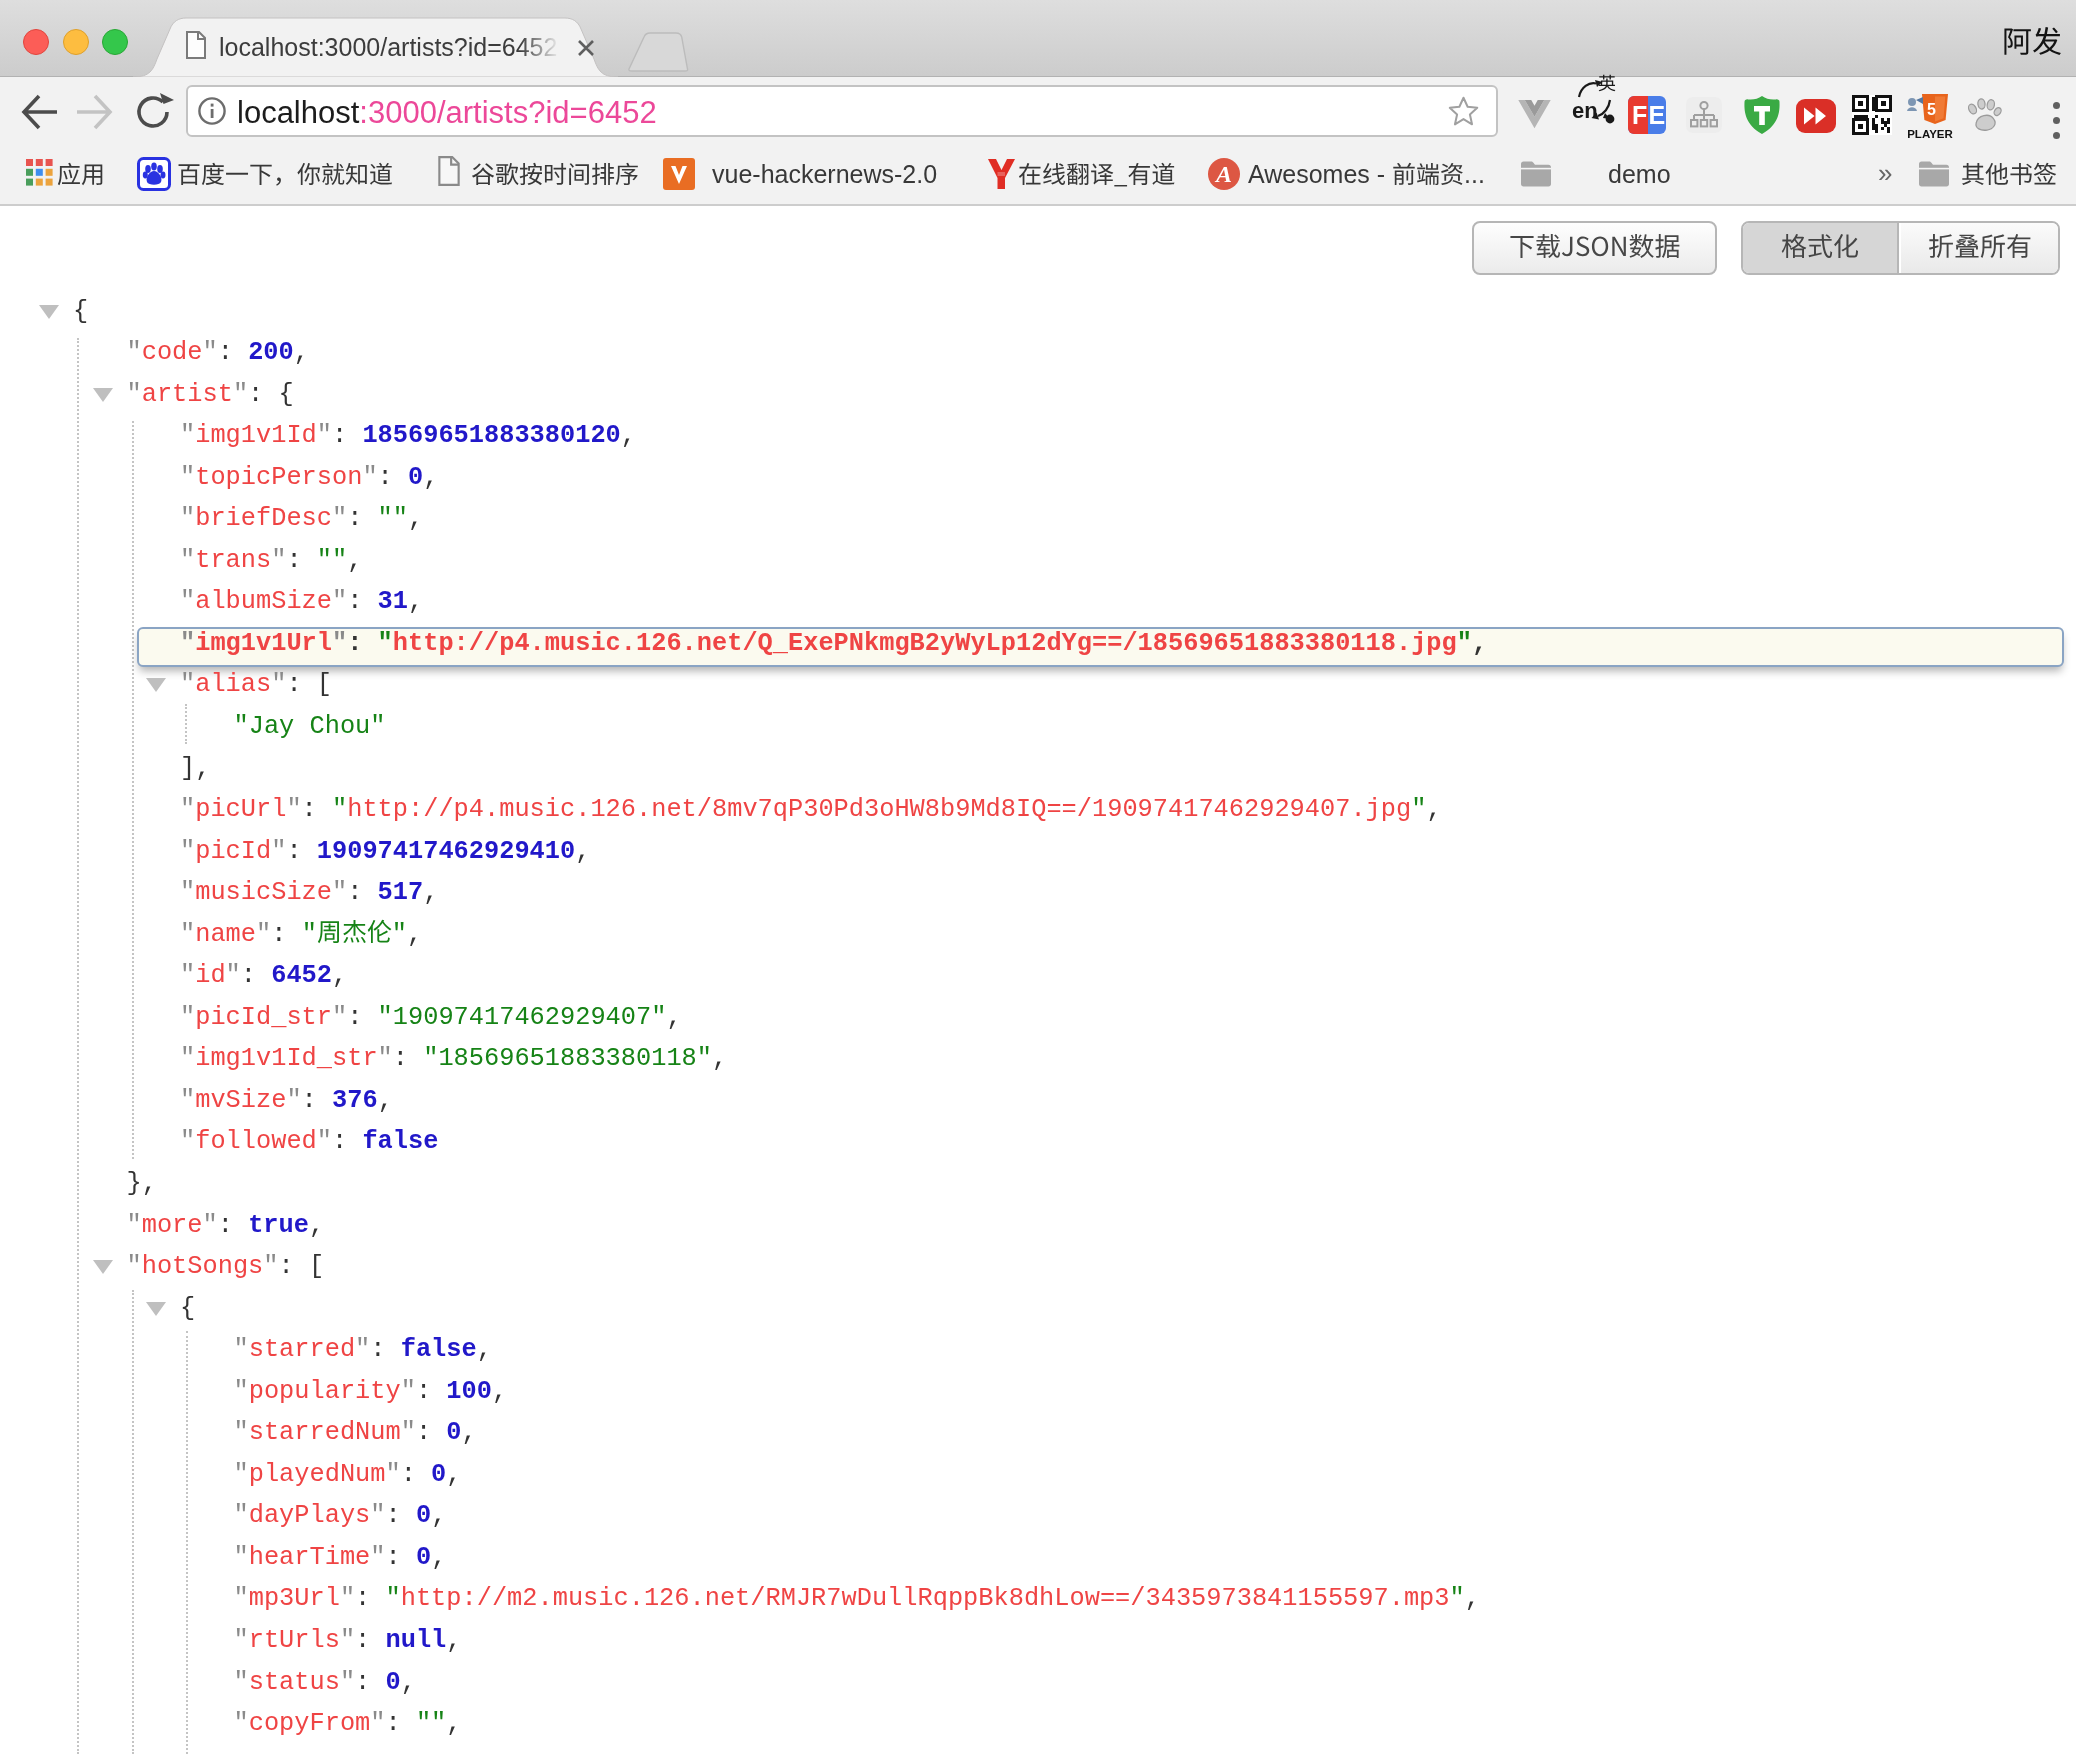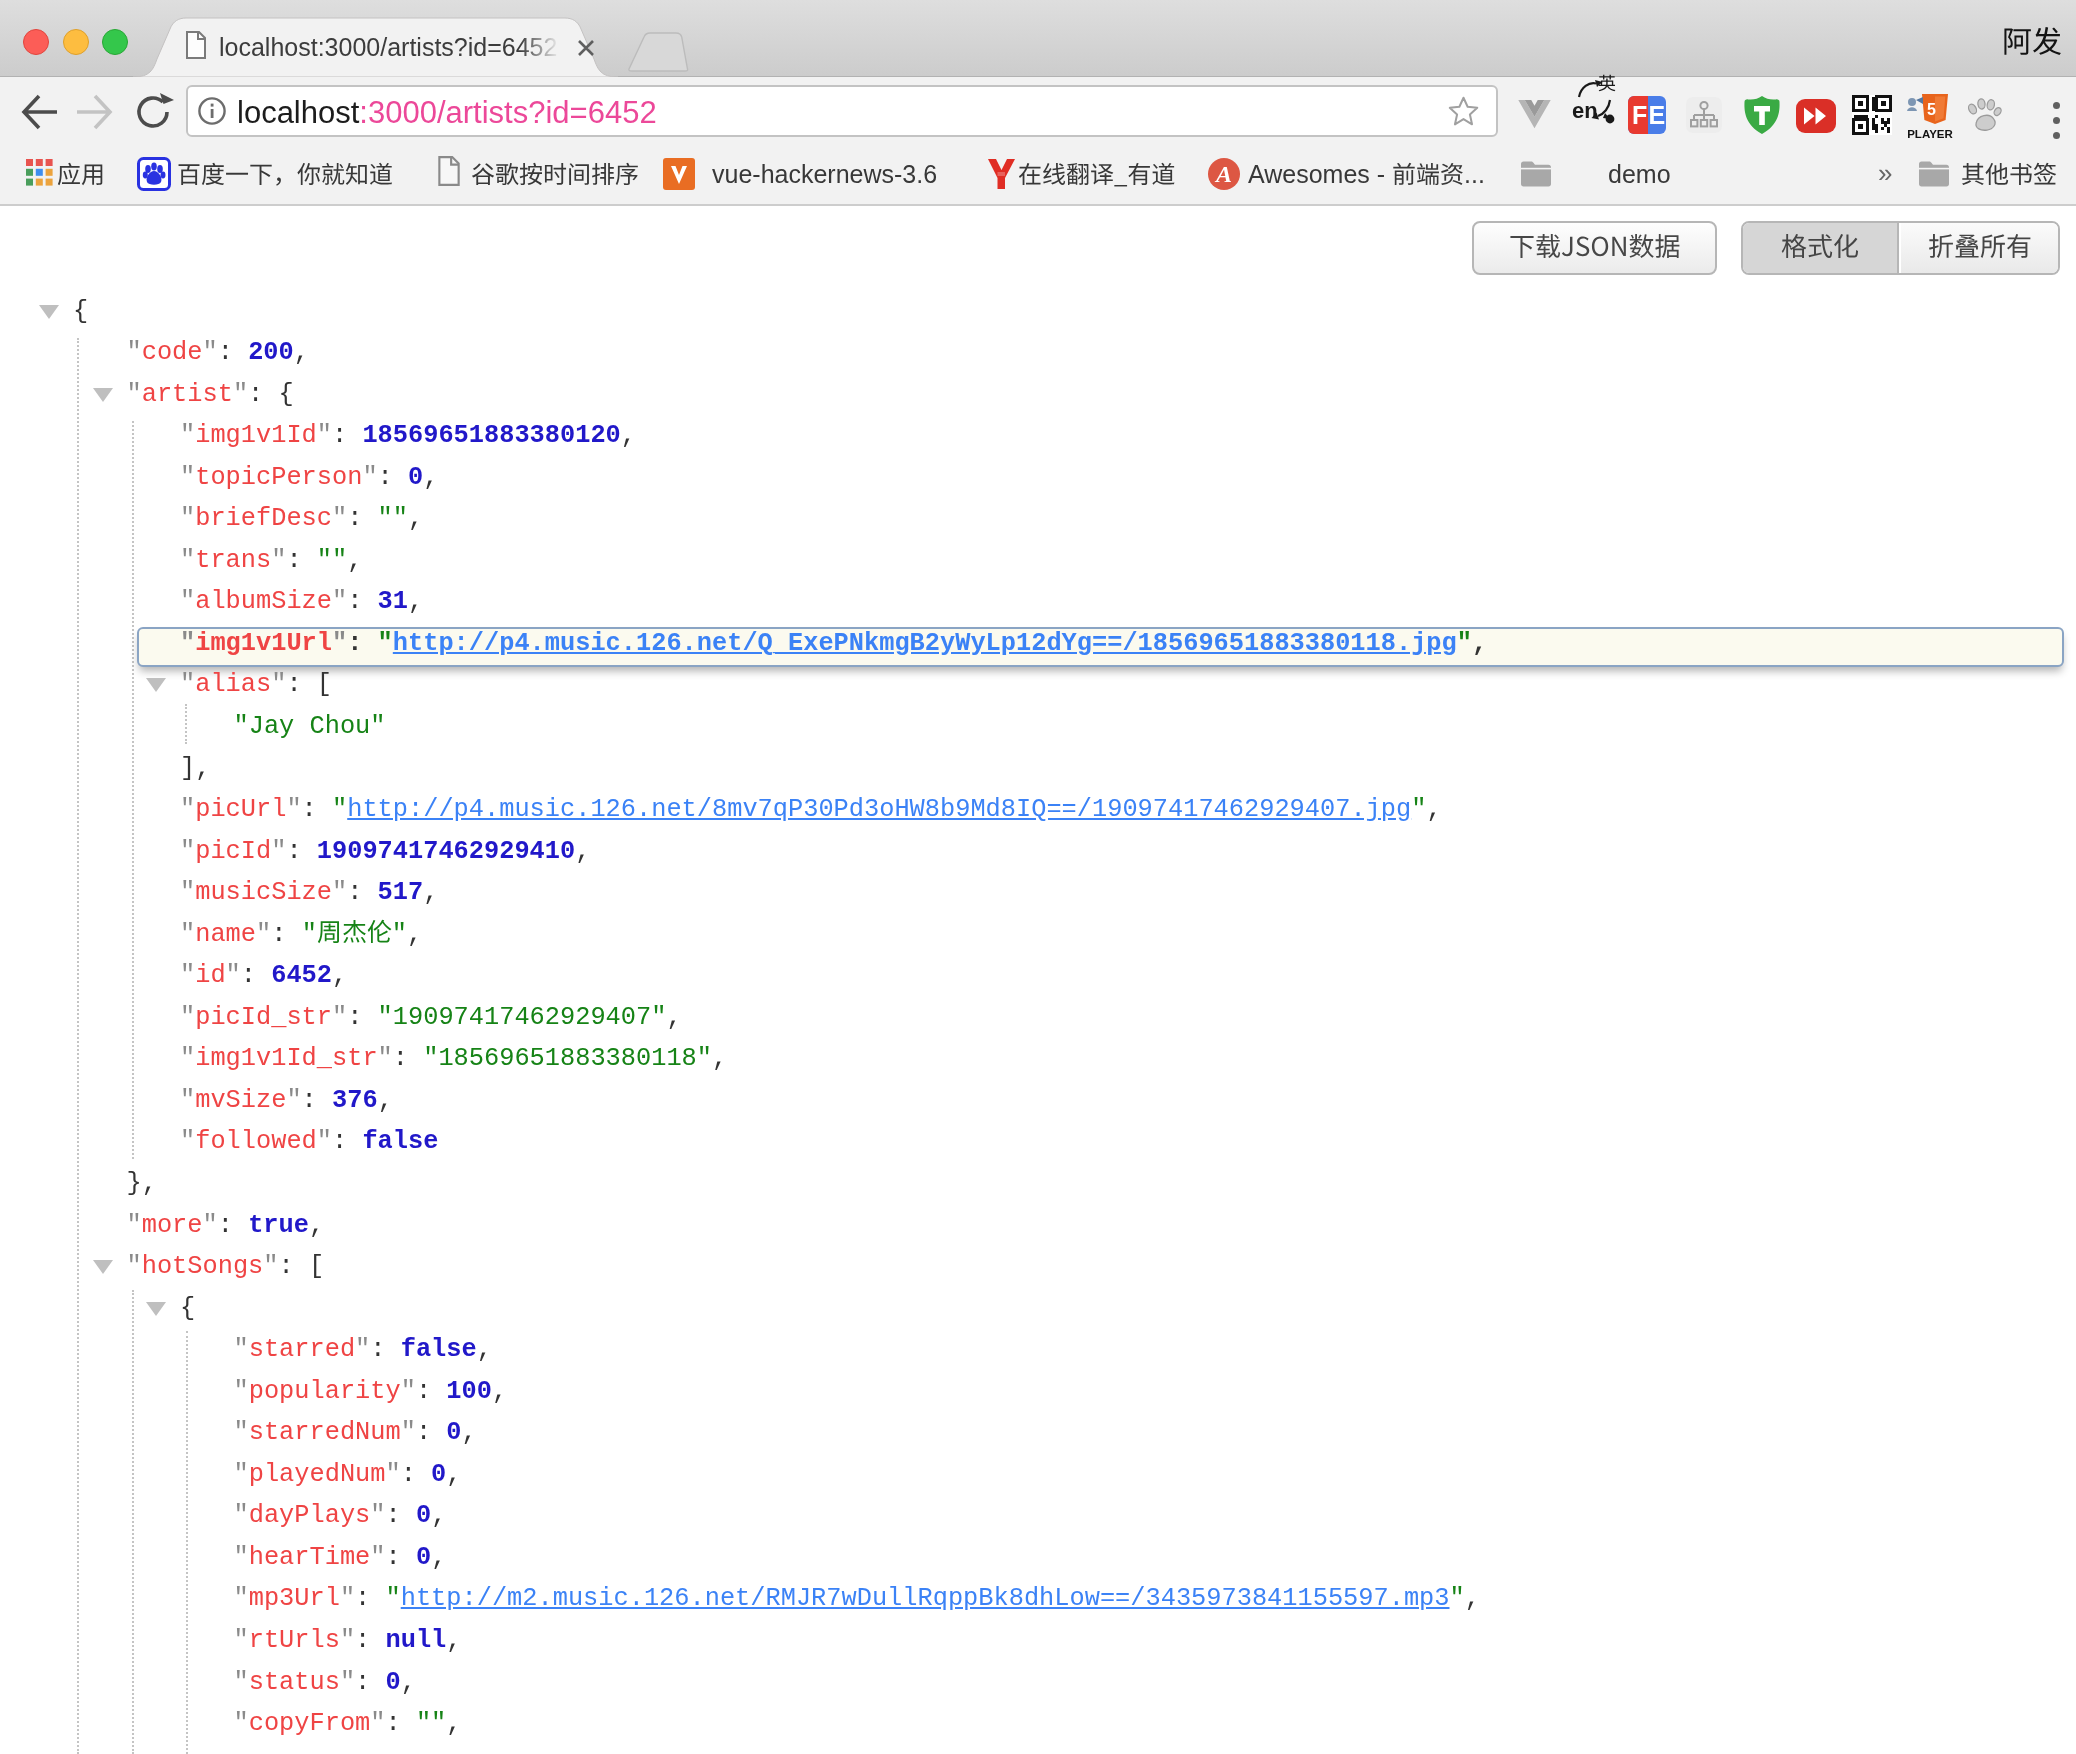--- a/index.html
+++ b/index.html
@@ -14,21 +14,21 @@
  border:2px solid #c3c3c3;border-radius:6px}
 .bi{position:absolute;top:13px}
 .bt{position:absolute;top:10px;font-size:25px;color:#383838;white-space:nowrap}
 #json{position:absolute;left:0;top:290.5px;width:2076px;font-family:"Liberation Mono",monospace;
  font-size:25.33px;line-height:41.55px;white-space:pre;color:#333}
 #json .line{position:relative;height:41.55px}
 .q{color:#8a8a8a}
 .k{color:#ef4444}
 .n{color:#2118c9;font-weight:bold}
 .s{color:#168316}
-a.lnk{color:#3b82f6;text-decoration:underline}
+a.lnk{color:#ef4444;}
 .tri{position:absolute;top:14px;width:0;height:0;border-left:10px solid transparent;
  border-right:10px solid transparent;border-top:14px solid #bfbfbf}
 .dot{position:absolute;border-left:2px dotted #c4c4c4;width:0}
 .hlbox{position:absolute;left:137px;right:12px;top:4px;height:40px;background:#fbfaef;
  border:2px solid #8aa4c4;border-radius:6px;box-shadow:0 6px 9px -2px rgba(0,0,0,.3)}
 .hltxt{position:relative}
 .btn{position:absolute;top:221px;height:54px;border:2px solid #b6b6b6;border-radius:8px;
  background:linear-gradient(#fefefe,#ebebeb);display:flex;align-items:center;justify-content:center}
 </style></head><body>
 <div id="titlebar">
@@ -139,21 +139,21 @@
           <path transform="translate(96.0,0) scale(0.02400,-0.02400)" d="M91 615V-80H168V615ZM106 791C152 747 204 684 227 644L289 684C265 726 211 785 164 827ZM379 295H619V160H379ZM379 491H619V358H379ZM311 554V98H690V554ZM352 784V713H836V11C836 -2 832 -6 819 -7C806 -7 765 -8 723 -6C733 -25 743 -57 747 -75C808 -75 851 -75 878 -63C904 -50 913 -31 913 11V784Z"></path>
           <path transform="translate(120.0,0) scale(0.02400,-0.02400)" d="M182 840V638H55V568H182V348L42 311L57 237L182 274V14C182 1 177 -3 164 -4C154 -4 115 -4 74 -3C83 -22 93 -53 96 -72C158 -72 196 -70 221 -58C245 -47 254 -27 254 14V295L373 331L364 399L254 368V568H362V638H254V840ZM380 253V184H550V-79H623V833H550V669H401V601H550V461H404V394H550V253ZM715 833V-80H787V181H962V250H787V394H941V461H787V601H950V669H787V833Z"></path>
           <path transform="translate(144.0,0) scale(0.02400,-0.02400)" d="M371 437C438 408 518 370 583 336H230V271H542V8C542 -7 537 -11 517 -12C498 -13 431 -13 357 -11C367 -32 379 -60 383 -81C473 -81 533 -81 569 -70C606 -59 617 -38 617 7V271H833C799 225 761 178 729 146L789 116C841 166 897 245 949 317L895 340L882 336H697L705 344C685 356 658 370 629 384C712 429 798 493 857 554L808 591L791 587H288V525H724C678 485 619 444 564 416C514 439 461 462 416 481ZM471 824C486 795 504 759 517 728H120V450C120 305 113 102 31 -41C48 -49 81 -70 94 -83C180 69 193 295 193 450V658H951V728H603C589 761 564 809 543 845Z"></path>
         </g>
       </svg>
     </div>
     <svg width="32" height="32" class="bi" style="left:663px;top:8px">
       <rect width="32" height="32" rx="3" fill="#e96d23"></rect>
       <path d="M8 8 L16 26 L24 8 L19.5 8 L16 17 L12.5 8 Z" fill="#fff"></path>
     </svg>
-    <div class="bt" style="left:712px">vue-hackernews-3.6</div>
+    <div class="bt" style="left:712px">vue-hackernews-2.0</div>
     <svg width="34" height="36" class="bi" style="left:984px;top:6px" viewBox="0 0 34 36">
       <path d="M4 3 L12 3 L17.5 14 L23 3 L31 3 L21 22 L21 33 L13.5 33 L13.5 22 Z" fill="#e02d24"></path>
       <rect x="13.5" y="16" width="7.5" height="4" fill="#fff" opacity="0.25"></rect>
     </svg>
     <div class="bi" style="left:1018px;top:12px">
       <svg width="157" height="28" viewBox="0 0 157 28" style="display:block">
         <g transform="translate(0,21.1)" fill="#383838">
           <path transform="translate(0.0,0) scale(0.02400,-0.02400)" d="M391 840C377 789 359 736 338 685H63V613H305C241 485 153 366 38 286C50 269 69 237 77 217C119 247 158 281 193 318V-76H268V407C315 471 356 541 390 613H939V685H421C439 730 455 776 469 821ZM598 561V368H373V298H598V14H333V-56H938V14H673V298H900V368H673V561Z"></path>
           <path transform="translate(24.0,0) scale(0.02400,-0.02400)" d="M54 54 70 -18C162 10 282 46 398 80L387 144C264 109 137 74 54 54ZM704 780C754 756 817 717 849 689L893 736C861 763 797 800 748 822ZM72 423C86 430 110 436 232 452C188 387 149 337 130 317C99 280 76 255 54 251C63 232 74 197 78 182C99 194 133 204 384 255C382 270 382 298 384 318L185 282C261 372 337 482 401 592L338 630C319 593 297 555 275 519L148 506C208 591 266 699 309 804L239 837C199 717 126 589 104 556C82 522 65 499 47 494C56 474 68 438 72 423ZM887 349C847 286 793 228 728 178C712 231 698 295 688 367L943 415L931 481L679 434C674 476 669 520 666 566L915 604L903 670L662 634C659 701 658 770 658 842H584C585 767 587 694 591 623L433 600L445 532L595 555C598 509 603 464 608 421L413 385L425 317L617 353C629 270 645 195 666 133C581 76 483 31 381 0C399 -17 418 -44 428 -62C522 -29 611 14 691 66C732 -24 786 -77 857 -77C926 -77 949 -44 963 68C946 75 922 91 907 108C902 19 892 -4 865 -4C821 -4 784 37 753 110C832 170 900 241 950 319Z"></path>
           <path transform="translate(48.0,0) scale(0.02400,-0.02400)" d="M510 615C537 552 565 466 576 415L629 434C618 483 588 567 560 630ZM734 618C761 555 789 471 799 421L853 437C842 486 812 569 784 630ZM402 737C390 698 366 639 346 600H313V753C375 761 433 770 479 781L438 833C348 811 187 793 55 785C63 771 70 748 73 733C128 735 189 740 249 746V600H49V541H223C176 474 99 404 36 366C47 349 62 320 68 301L84 312V-79H143V-22H409V-67H470V320H94C148 362 205 424 249 485V338H313V487C364 446 433 386 460 357L498 416C473 437 372 509 323 541H483V600H405C423 634 443 678 460 718ZM100 710C115 675 132 628 140 600L193 617C185 644 167 689 151 723ZM253 125V38H143V125ZM308 125H409V38H308ZM253 179H143V261H253ZM308 179V261H409V179ZM493 199 528 147C565 186 606 232 647 278V6C647 -7 643 -10 632 -10C620 -11 584 -11 546 -10C556 -28 564 -58 566 -75C620 -75 656 -74 679 -63C701 -51 709 -31 709 6V793H512V729H647V364C589 299 531 238 493 199ZM722 210 758 158C792 194 830 236 867 278V8C867 -6 863 -10 851 -10C840 -10 802 -11 762 -9C772 -27 782 -59 785 -77C839 -77 877 -75 900 -64C924 -52 932 -31 932 7V792H733V728H867V363C813 304 759 246 722 210Z"></path>

